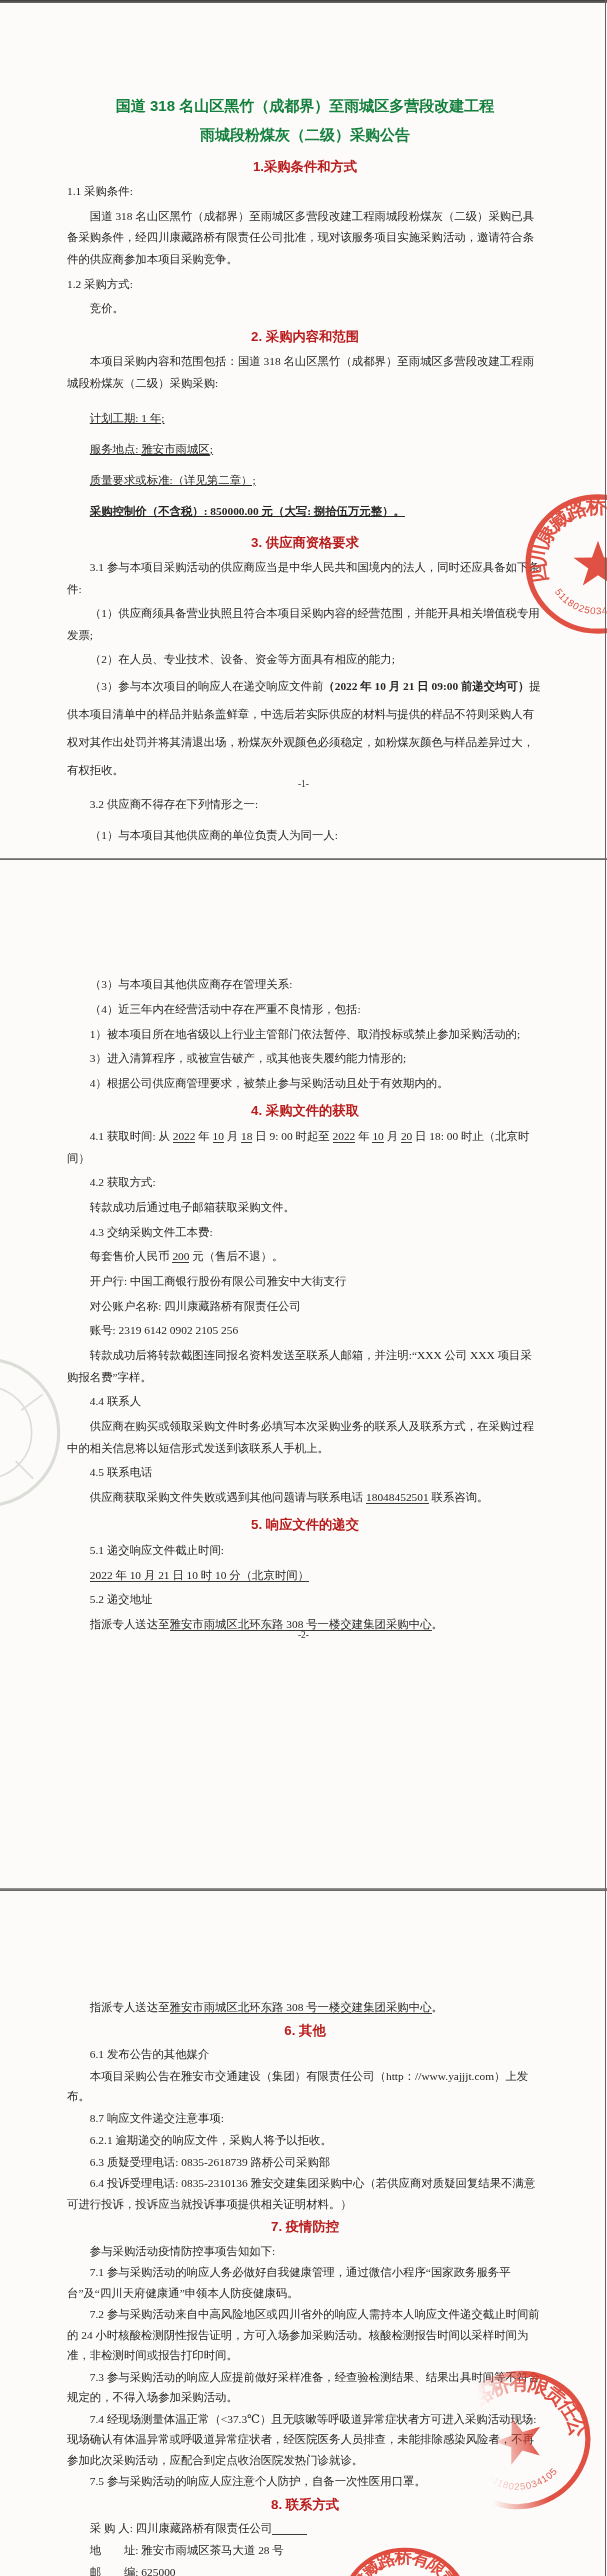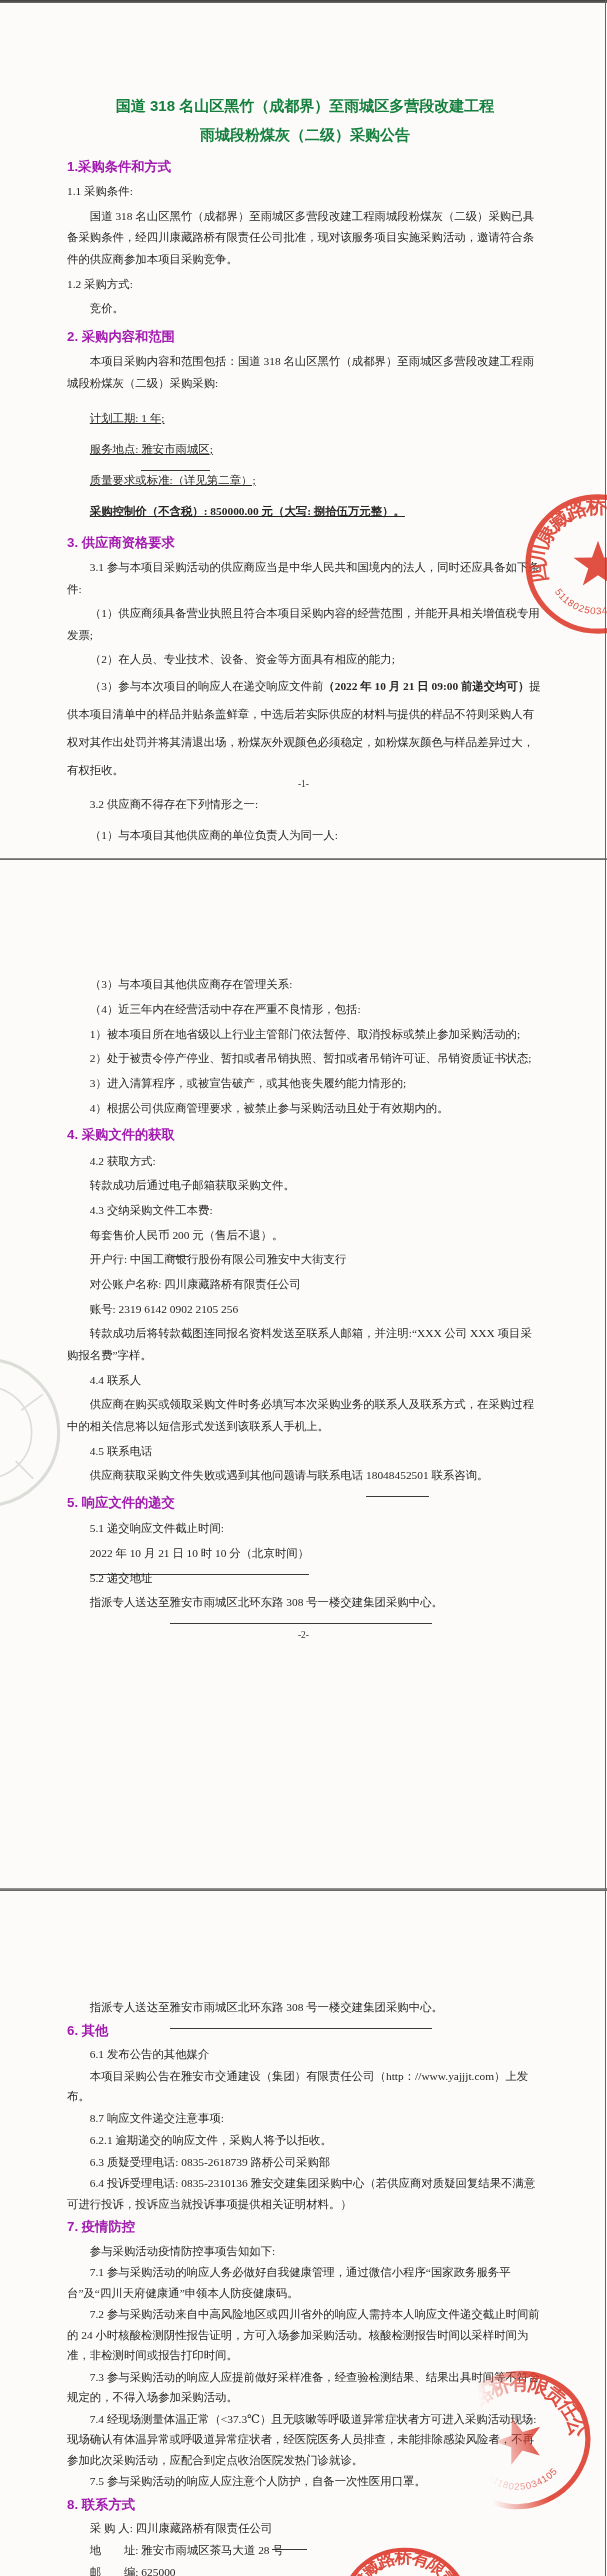--- a/index.html
+++ b/index.html
@@ -13,27 +13,27 @@
   #page2{height:1028px;}
   #page3{height:851px;}
   .body{position:relative;z-index:5;}
   #page1 .body{padding:88px 64px 0 67px;}
   #page2 .body{padding:111px 64px 0 67px;}
   #page3 .body{padding:105px 64px 0 67px;}
   .body p{margin:2.3px 0;font-size:11.4px;line-height:1.92;white-space:pre-wrap;}
   #page2 .body p{line-height:1.9;margin:3px 0;}
   #page3 .body p{line-height:1.78;margin:1.5px 0;}
   p.title{font-family:"Liberation Sans","DejaVu Sans",sans-serif;font-weight:bold;font-size:15px;text-align:center;line-height:1.95;margin:0;color:#15803d;}
-  p.h{font-family:"Liberation Sans","DejaVu Sans",sans-serif;font-weight:bold;font-size:13.3px;margin:6.8px 0 3.8px 0;color:#a21caf;line-height:1.6;}
+  p.h{font-family:"Liberation Sans","DejaVu Sans",sans-serif;font-weight:bold;font-size:13.3px;margin:6.8px 0 3.8px 0;color:#b91c1c;line-height:1.6;text-align:center;}
   p.pi{text-indent:2em;}
   p.loose{line-height:2.5 !important;text-decoration:underline;}
   p.loose3{line-height:2.45 !important;}
   p.gap{margin-top:9px !important;}
   span.b{font-weight:bold;}
-  span.u{border-bottom:1.1px solid #3a3a3a;padding-bottom:15px;}
+  span.u{border-bottom:1.1px solid #3a3a3a;padding-bottom:0;}
   .pagenum{position:absolute;left:0;width:100%;text-align:center;font-size:9.5px;color:#333;z-index:6;}
   #page1 .pagenum{top:776px;}
   #page2 .pagenum{top:770px;}
   #page3 .pagenum{top:770px;}
   .seal{position:absolute;z-index:20;opacity:.88;}
   .seal-svg{width:100%;height:100%;}
   #seal-p1-edge{left:522px;top:488px;width:152px;height:146px;}
   #seal-p3-edge{left:444px;top:477px;width:150px;height:144px;transform:rotate(-18deg);
      -webkit-mask-image:linear-gradient(100deg,transparent 30%,#000 62%);
      mask-image:linear-gradient(100deg,transparent 30%,#000 62%);}
@@ -99,24 +99,24 @@
         <line x1="28" y1="52" x2="55" y2="72" stroke="#96a096" stroke-width="2"></line>
         <line x1="172" y1="52" x2="145" y2="72" stroke="#96a096" stroke-width="2"></line>
         <line x1="40" y1="158" x2="62" y2="136" stroke="#96a096" stroke-width="2"></line>
         <line x1="160" y1="158" x2="138" y2="136" stroke="#96a096" stroke-width="2"></line>
       </svg>
     </div>
     <div class="body">
         <p class="pi"><span>（3）与本项目其他供应商存在管理关系:</span></p>
         <p class="pi"><span>（4）近三年内在经营活动中存在严重不良情形，包括:</span></p>
         <p class="pi"><span>1）被本项目所在地省级以上行业主管部门依法暂停、取消投标或禁止参加采购活动的;</span></p>
-        <p class="pi"><span>2）处于被责令停产停业、暂扣或者吊销执照、暂扣或者吊销许可证、吊销资质证书状态;</span></p>
         <p class="pi"><span>3）进入清算程序，或被宣告破产，或其他丧失履约能力情形的;</span></p>
         <p class="pi"><span>4）根据公司供应商管理要求，被禁止参与采购活动且处于有效期内的。</span></p>
         <p class="h"><span>4. 采购文件的获取</span></p>
+        <p class="pi"><span>4.1 获取时间: 从 </span><span class="u">2022</span><span> 年 </span><span class="u">10</span><span> 月 </span><span class="u">18</span><span> 日 9: 00 时起至 </span><span class="u">2022</span><span> 年 </span><span class="u">10</span><span> 月 </span><span class="u">20</span><span> 日 18: 00 时止（北京时间）</span></p>
         <p class="pi"><span>4.2 获取方式:</span></p>
         <p class="pi"><span>转款成功后通过电子邮箱获取采购文件。</span></p>
         <p class="pi"><span>4.3 交纳采购文件工本费:</span></p>
         <p class="pi"><span>每套售价人民币 </span><span class="u">200</span><span> 元（售后不退）。</span></p>
         <p class="pi"><span>开户行: 中国工商银行股份有限公司雅安中大街支行</span></p>
         <p class="pi"><span>对公账户名称: 四川康藏路桥有限责任公司</span></p>
         <p class="pi"><span>账号: 2319 6142 0902 2105 256</span></p>
         <p class="pi"><span>转款成功后将转款截图连同报名资料发送至联系人邮箱，并注明:“XXX 公司 XXX 项目采购报名费”字样。</span></p>
         <p class="pi"><span>4.4 联系人</span></p>
         <p class="pi"><span>供应商在购买或领取采购文件时务必填写本次采购业务的联系人及联系方式，在采购过程中的相关信息将以短信形式发送到该联系人手机上。</span></p>

